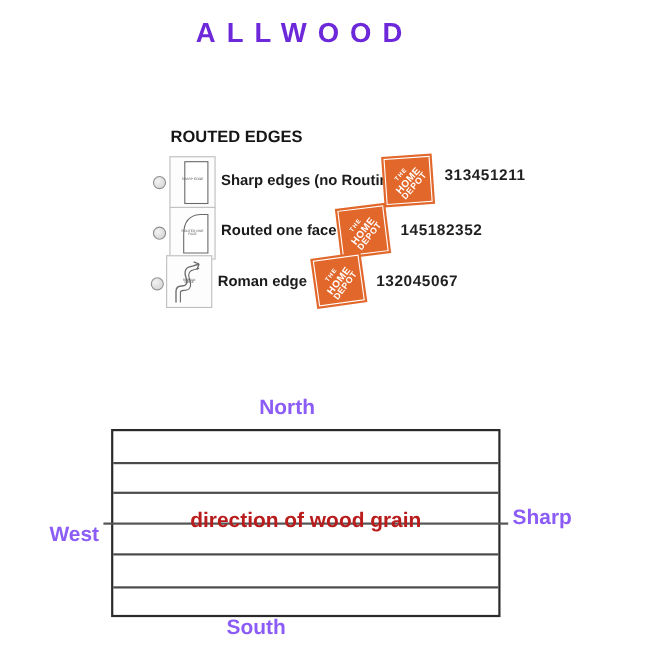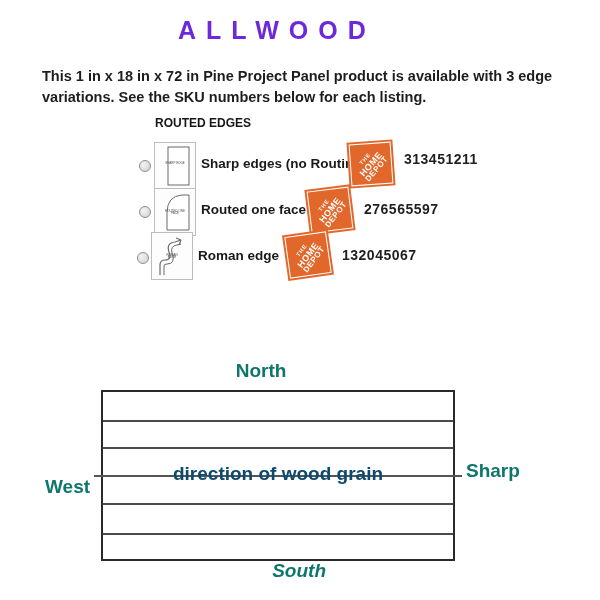--- a/index.html
+++ b/index.html
@@ -9,21 +9,21 @@
   
   .brand{position:absolute;left:178px;top:16px;font-size:25px;font-weight:700;
          letter-spacing:10px;color:#6d28d9;white-space:nowrap;}
 
   
   .para{position:absolute;left:42px;width:532px;font-size:14.5px;font-weight:700;
         line-height:21px;color:#1d1d1d;}
   .intro{top:66px;}
   .note{top:293px;}
 
-  .section-heading{position:absolute;left:155px;top:116px;font-size:12px;font-weight:700;color:#161616;}
+  .section-heading{position:absolute;left:155px;top:116px;font-size:15px;font-weight:700;color:#161616;}
 
   
   .radio{position:absolute;width:10px;height:10px;border-radius:50%;
          border:1px solid #8f8f8f;background:radial-gradient(circle at 35% 35%, #f3f3f3, #cfcfcf);}
   .thumb{position:absolute;width:40px;height:46px;border:1px solid #bdbdbd;background:#fdfdfd;}
   .thumb svg{position:absolute;left:0;top:0;}
   .thumb-caption{position:absolute;left:0;top:18px;width:100%;text-align:center;
                  font-size:6px;color:#555;transform:scale(0.5);transform-origin:center;
                  line-height:5px;font-weight:400;}
   .opt-label{position:absolute;font-size:13.5px;font-weight:700;color:#1a1a1a;white-space:nowrap;}
@@ -49,45 +49,44 @@
   .thumb-r2{left:154px;top:188px;}
   .thumb-r3{left:151px;top:232px;}
   .label-r1{left:201px;top:156px;}
   .label-r2{left:201px;top:202px;}
   .label-r3{left:198px;top:248px;}
   .sku-r1{left:404px;top:151px;}
   .sku-r2{left:364px;top:201px;}
   .sku-r3{left:342px;top:247px;}
 
   
-  .compass{position:absolute;font-size:19px;font-weight:700;color:#0f766e;}
+  .compass{position:absolute;font-size:19px;font-weight:700;color:#8b5cf6;}
   .compass.north{left:201px;top:360px;width:120px;text-align:center;}
-  .compass.south{left:206px;top:560px;width:120px;text-align:right;font-style:italic;}
+  .compass.south{left:206px;top:560px;width:120px;text-align:left;}
   .compass.west{left:45px;top:476px;}
   .compass.east{left:466px;top:460px;}
 
   .panel-rect{position:absolute;left:101px;top:390px;width:350px;height:167px;
               border:2px solid #2a2a2a;background:#fff;}
   .grain-line{position:absolute;left:0;right:0;height:1.5px;background:#4a4a4a;}
   .grain-1{top:28px;}
   .grain-2{top:55px;}
   .grain-mid{top:83px;left:-9px;right:-9px;background:#555;}
   .grain-4{top:111px;}
   .grain-5{top:141px;}
   .grain-label{position:absolute;left:0;top:71px;width:100%;text-align:center;
-               font-size:19px;font-weight:700;color:#0c4a6e;}
+               font-size:19px;font-weight:700;color:#b91c1c;}
 </style>
 </head>
 <body>
 
 <div id="page">
 
   <div class="brand">ALLWOOD</div>
 
-  <div class="para intro">This 1 in x 18 in x 72 in Pine Project Panel product is available with 3 edge variations. See the SKU numbers below for each listing.</div>
 
   <div class="section-heading">ROUTED EDGES</div>
 
   <div class="radio radio-r1"></div>
   <div class="thumb thumb-r1">
     <svg width="40" height="46" viewBox="0 0 40 46">
       <rect x="13" y="4" width="21" height="38" fill="#ffffff" stroke="#6a6a6a" stroke-width="1"></rect>
     </svg>
     <span class="thumb-caption">SHARP EDGE</span>
   </div>
@@ -111,21 +110,21 @@
   </div>
   <div class="opt-label label-r2">Routed one face</div>
   <div class="hd-logo hd-r2">
     <div class="hd-frame"></div>
     <div class="hd-text">
       <span class="hd-the">THE</span>
       <span class="hd-home">HOME</span>
       <span class="hd-depot">DEPOT</span>
     </div>
   </div>
-  <div class="sku sku-r2">276565597</div>
+  <div class="sku sku-r2">145182352</div>
 
   <div class="radio radio-r3"></div>
   <div class="thumb thumb-r3">
     <svg width="40" height="46" viewBox="0 0 40 46">
       <path d="M8 42 L8 32 Q8 27 13 27 Q20 27 17 19 Q14 10 23 9 L29 7" fill="none" stroke="#6a6a6a" stroke-width="1.2"></path>
       <path d="M12 42 L12 33 Q12 31 15 31 Q24 31 20 20 Q18 13 25 12 L29 11" fill="none" stroke="#6a6a6a" stroke-width="1"></path>
       <path d="M29 7 L24 5 M29 7 L27 12" fill="none" stroke="#6a6a6a" stroke-width="1.2"></path>
     </svg>
     <span class="thumb-caption">ROMAN EDGE</span>
   </div>

